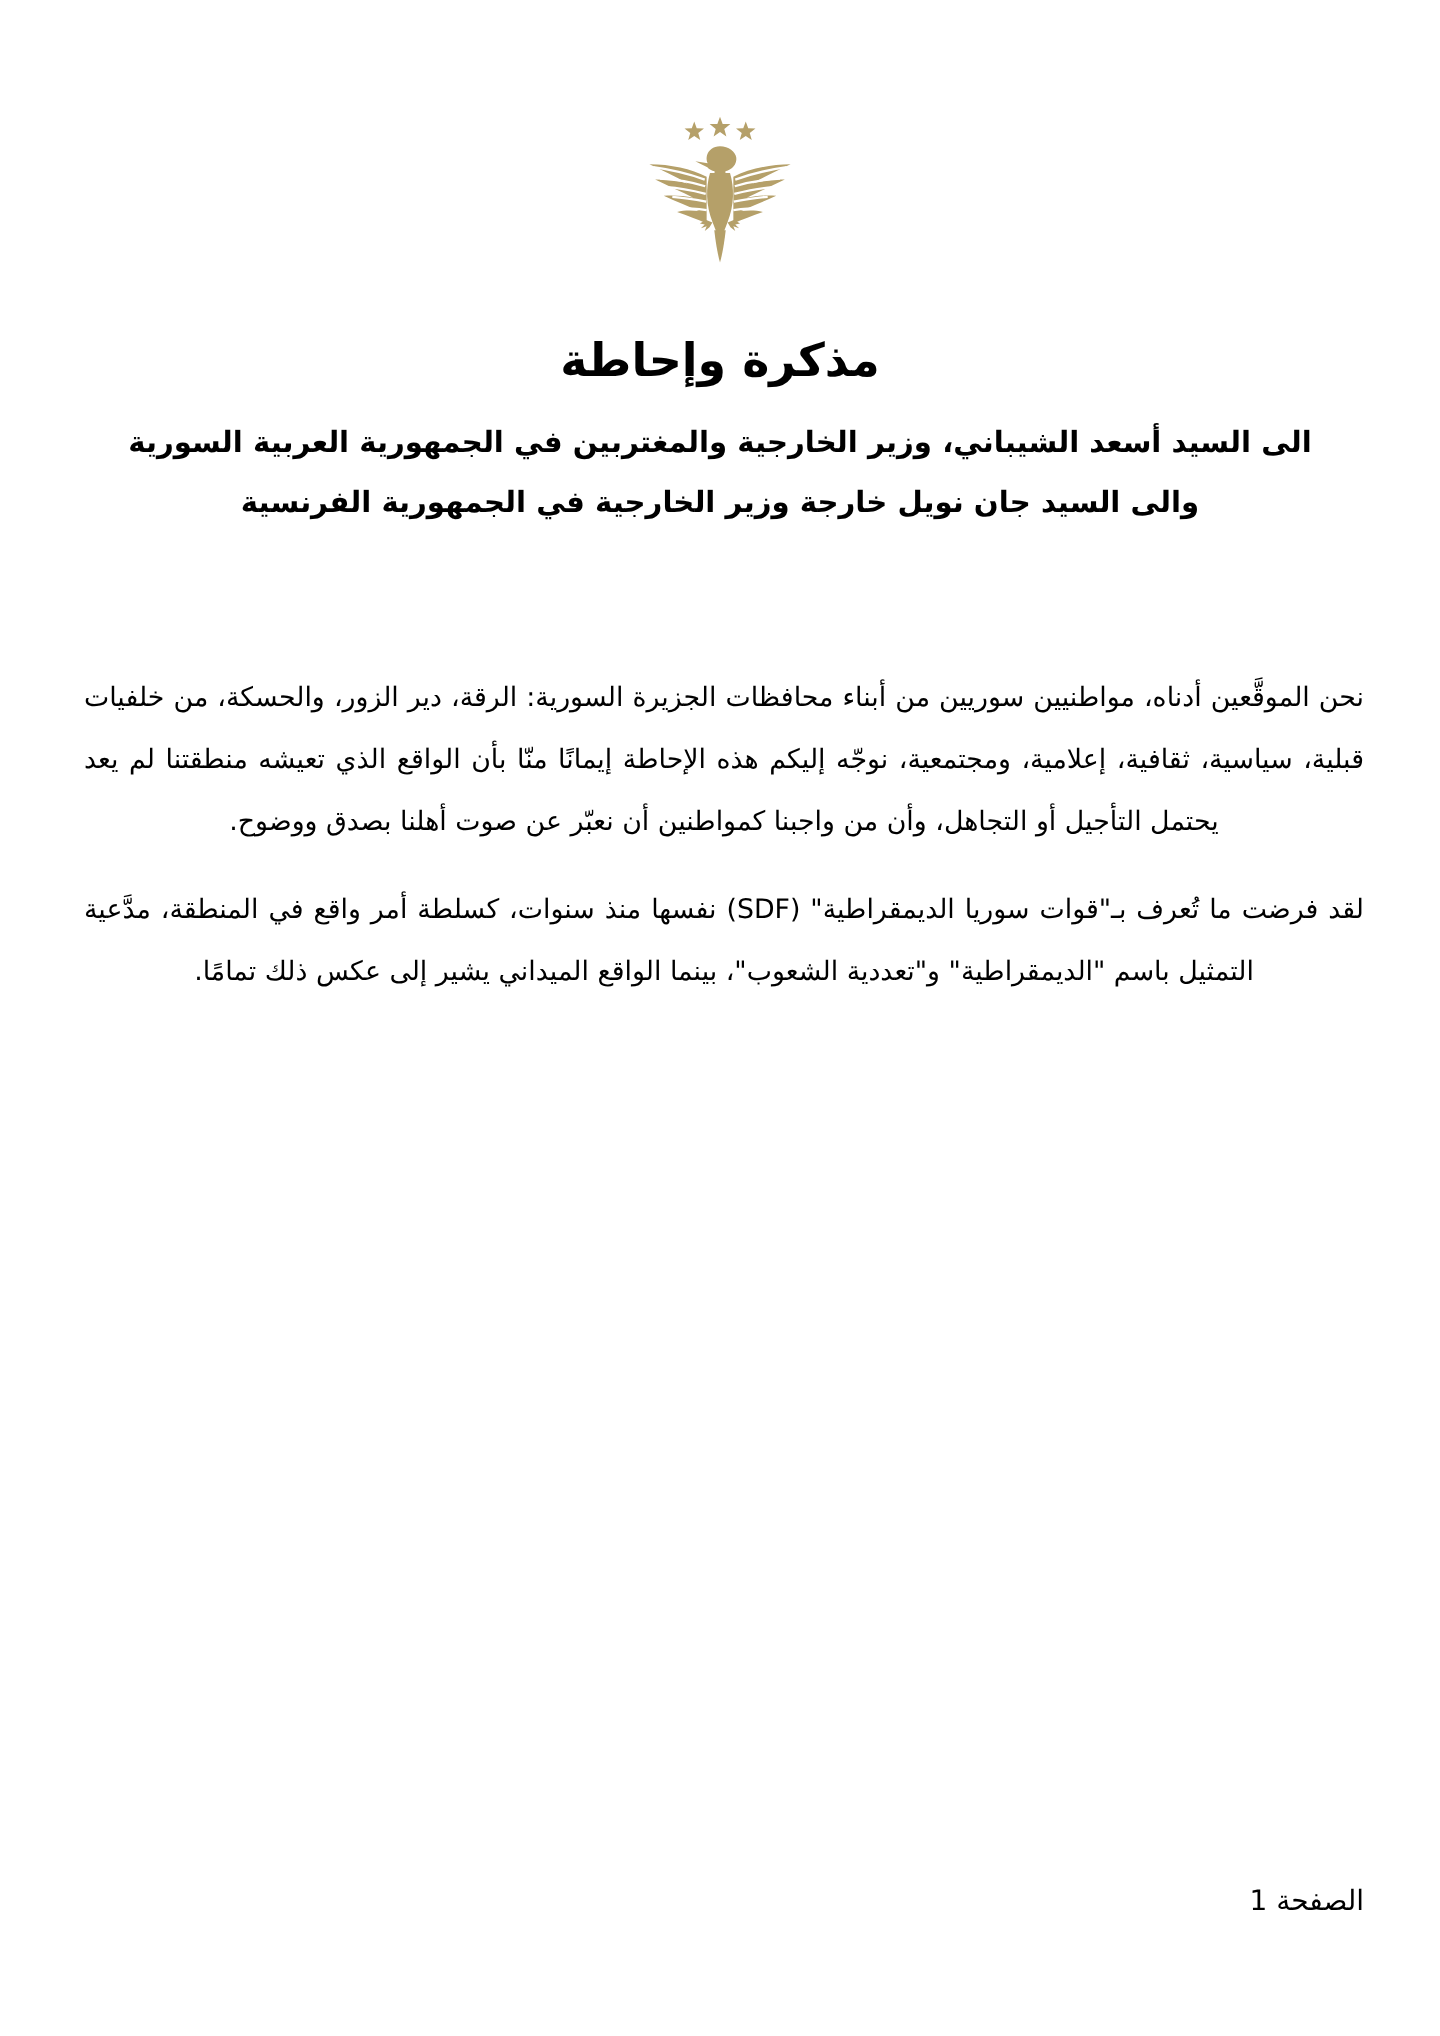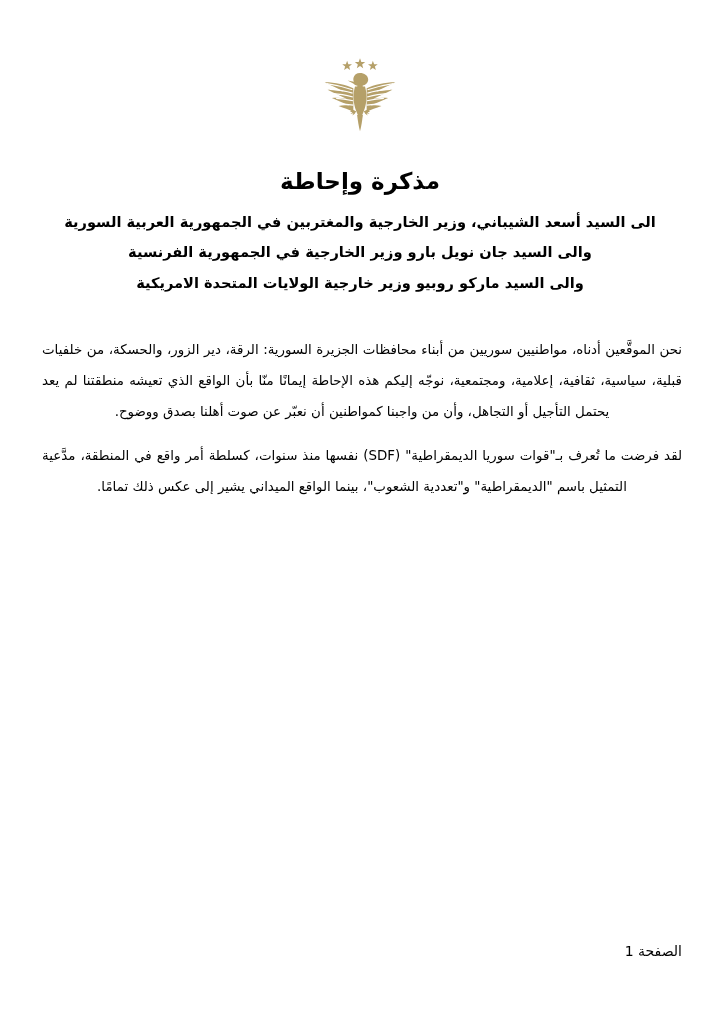--- a/index.html
+++ b/index.html
@@ -145,22 +145,21 @@
 
         <path d="M94 126 C95.5 139 97.5 151 100 160 C102.5 151 104.5 139 106 126 z"></path>
       </g>
     </svg>
   </div>
 
   <h1 class="doc-title">مذكرة وإحاطة</h1>
 
   <div class="addressees">
     <div class="addressee-line">الى السيد أسعد الشيباني، وزير الخارجية والمغتربين في الجمهورية العربية السورية</div>
-    <div class="addressee-line">والى السيد جان نويل بارو وزير الخارجية في الجمهورية الفرنسية</div>
-    <div class="addressee-line">والى السيد ماركو روبيو وزير خارجية الولايات المتحدة الامريكية</div>
+    <div class="addressee-line">والى السيد جان نويل خارجة وزير الخارجية في الجمهورية الفرنسية</div>
   </div>
 
   <div class="body-text">
     <p class="para">نحن الموقَّعين أدناه، مواطنيين سوريين من أبناء محافظات الجزيرة السورية: الرقة، دير الزور، والحسكة، من خلفيات قبلية، سياسية، ثقافية، إعلامية، ومجتمعية، نوجّه إليكم هذه الإحاطة إيمانًا منّا بأن الواقع الذي تعيشه منطقتنا لم يعد يحتمل التأجيل أو التجاهل، وأن من واجبنا كمواطنين أن نعبّر عن صوت أهلنا بصدق ووضوح.</p>
     <p class="para">لقد فرضت ما تُعرف بـ"قوات سوريا الديمقراطية" (SDF) نفسها منذ سنوات، كسلطة أمر واقع في المنطقة، مدَّعية التمثيل باسم "الديمقراطية" و"تعددية الشعوب"، بينما الواقع الميداني يشير إلى عكس ذلك تمامًا.</p>
   </div>
 
   <div class="footer">
     <span class="page-label">الصفحة 1</span>
   </div>

